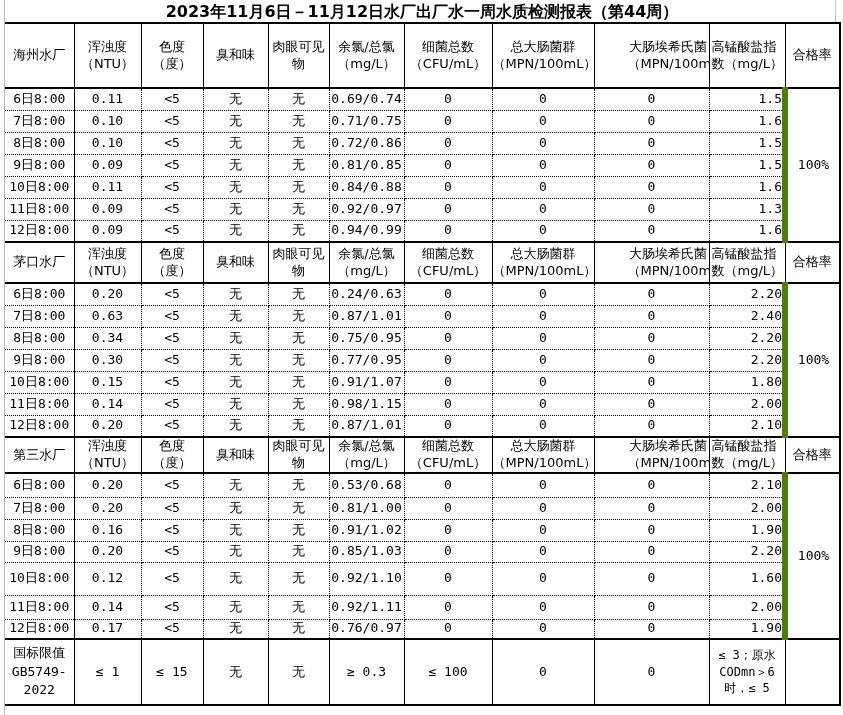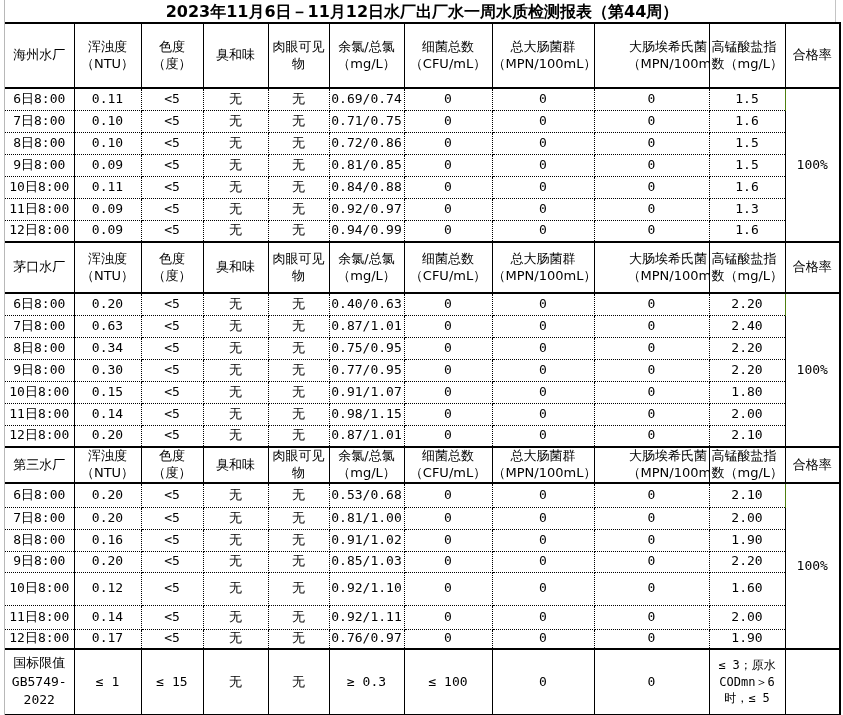--- a/index.html
+++ b/index.html
@@ -31,21 +31,21 @@
   .h-bacteria{font-size:12.5px;}
   .h-ecoli{font-size:12.5px;padding-left:33px;}
   .h-permanganate{text-align:left;padding-left:2px;}
   .h-rate{border-right:2px solid #000 !important;}
   
   .data-row td{
     border-right:1px dotted #000;border-bottom:1px dotted #000;
     font-family:"DejaVu Sans Mono","DejaVu Sans",monospace,sans-serif;
   }
   .data-row td.time{border-left:none;border-right:1.5px solid #000;}
-  .data-row td.d-permanganate{border-right:1px solid #4d7c0f;}
+  .data-row td.d-permanganate{border-right:6px solid #4d7c0f;text-align:right;}
   .rate-cell{
     border-right:2px solid #000 !important;border-left:1px solid #000 !important;
     border-bottom:2px solid #000 !important;
     font-family:"DejaVu Sans Mono","DejaVu Sans",monospace,sans-serif;
   }
   
   .std-row td{
     border-left:1px solid #000;border-right:1px solid #000;
     border-top:2px solid #000;border-bottom:2px solid #000;
     white-space:pre-line;
@@ -177,21 +177,21 @@
           <td class="d-turbidity">0.09</td>
           <td class="d-color">&lt;5</td>
           <td class="d-odor">无</td>
           <td class="d-visible">无</td>
           <td class="d-chlorine">0.94/0.99</td>
           <td class="d-bacteria">0</td>
           <td class="d-coliform">0</td>
           <td class="d-ecoli">0</td>
           <td class="d-permanganate">1.6</td>
         </tr>
-        <tr class="head-row" style="height: 51px;">
+        <tr class="head-row" style="height: 41px;">
           <td class="h-plant">茅口水厂</td>
           <td class="h-turbidity">浑浊度
 （NTU）</td>
           <td class="h-color">色度
 （度）</td>
           <td class="h-odor">臭和味</td>
           <td class="h-visible">肉眼可见
 物</td>
           <td class="h-chlorine">余氯/总氯
 （mg/L）</td>
@@ -203,21 +203,21 @@
 （MPN/100mL）</td>
           <td class="h-permanganate">高锰酸盐指数（mg/L）</td>
           <td class="h-rate">合格率</td>
         </tr>
         <tr class="data-row" style="height: 22px;">
           <td class="time">6日8:00</td>
           <td class="d-turbidity">0.20</td>
           <td class="d-color">&lt;5</td>
           <td class="d-odor">无</td>
           <td class="d-visible">无</td>
-          <td class="d-chlorine">0.40/0.63</td>
+          <td class="d-chlorine">0.24/0.63</td>
           <td class="d-bacteria">0</td>
           <td class="d-coliform">0</td>
           <td class="d-ecoli">0</td>
           <td class="d-permanganate">2.20</td>
           <td class="rate-cell" rowspan="7">100%</td>
         </tr>
         <tr class="data-row" style="height: 22px;">
           <td class="time">7日8:00</td>
           <td class="d-turbidity">0.63</td>
           <td class="d-color">&lt;5</td>

